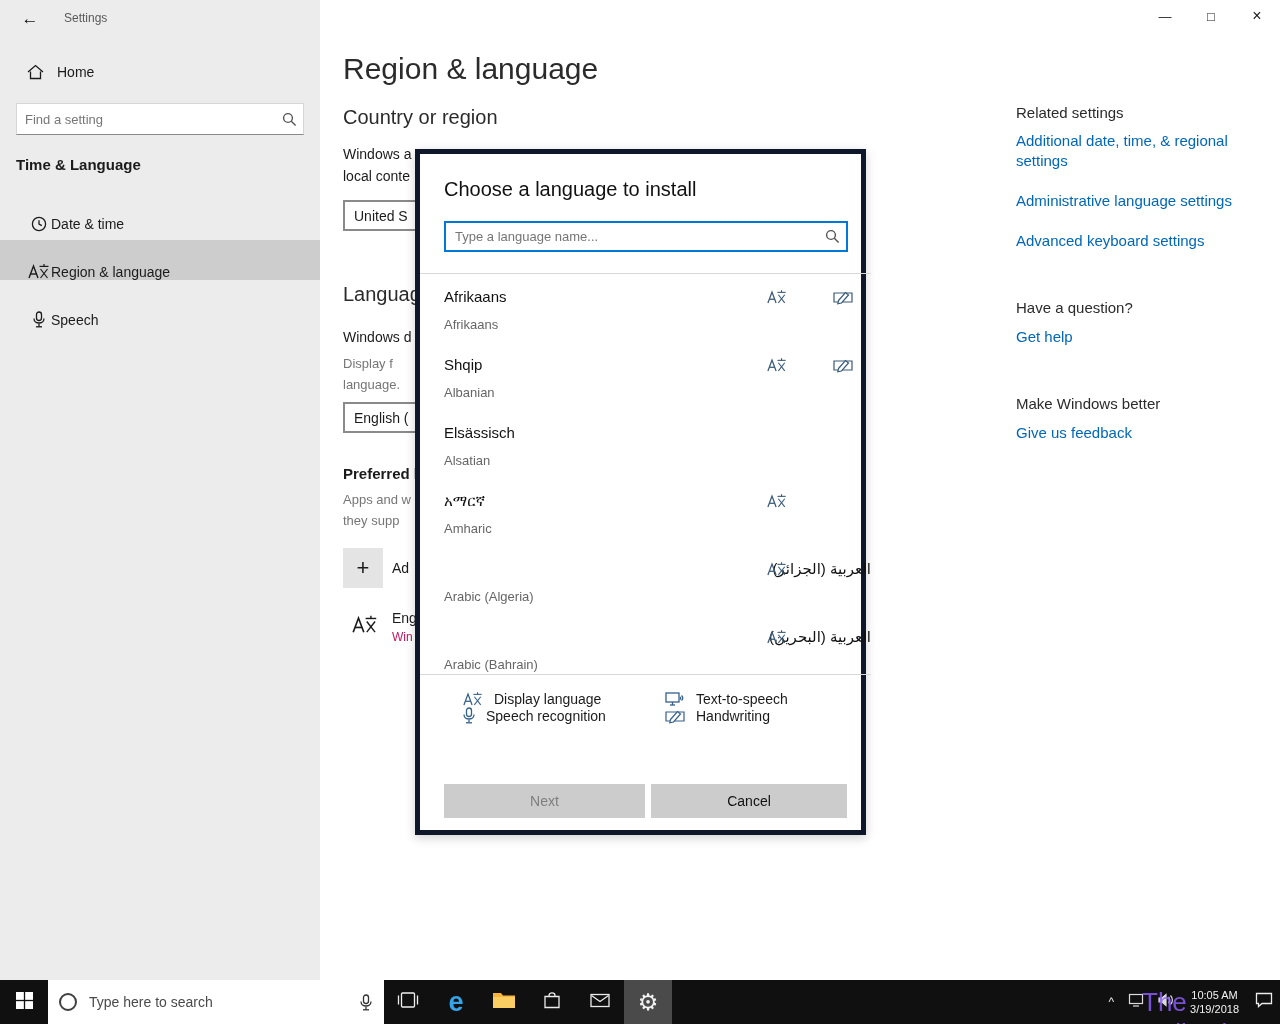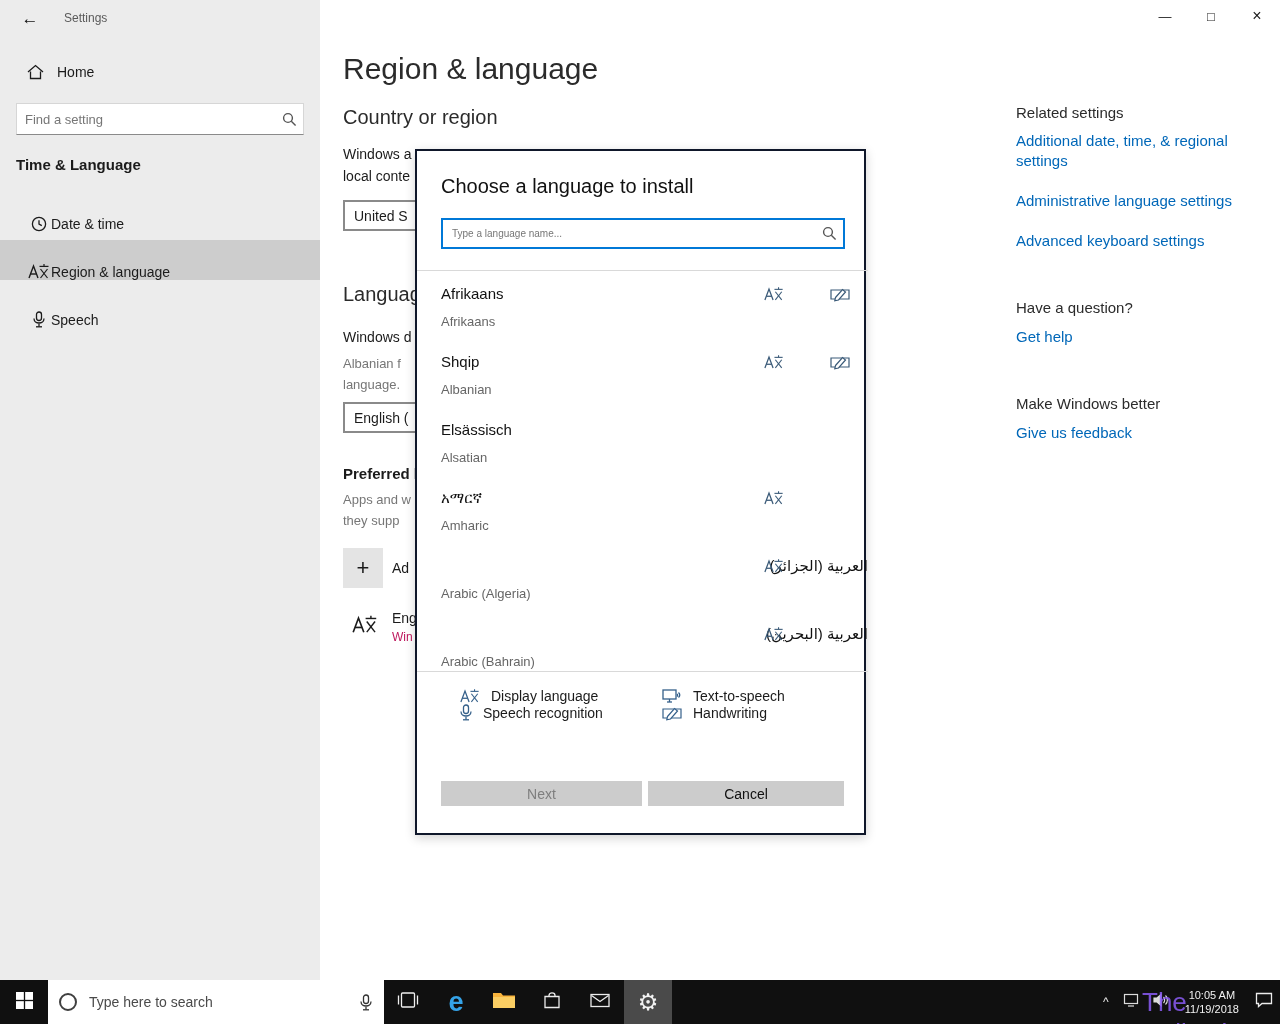--- a/index.html
+++ b/index.html
@@ -50,40 +50,40 @@
   .il-text { margin-left:14px; padding-top:10px; }
   .il-line1 { font-size:14px; color:#1b1b1b; }
   .il-line2 { font-size:12px; color:#be185d; margin-top:4px; }
 
   
   .rail-head { position:absolute; left:1016px; font-size:15px; color:#2b2b2b; }
   .rail-link { position:absolute; left:1016px; width:224px; font-size:15px; color:#0067b8; line-height:20px; cursor:pointer; }
 
   
   .dialog { position:absolute; left:415px; top:149px; width:451px; height:686px; background:#fff;
-            border:2px solid #0f172a; box-shadow:0 3px 10px rgba(0,0,0,.18); z-index:30; }
+            border:5px solid #0f172a; box-shadow:0 3px 10px rgba(0,0,0,.18); z-index:30; }
   .dlg-title { position:absolute; left:24px; top:24px; font-size:20px; font-weight:300; color:#111; }
   .dlg-search { position:absolute; left:24px; top:67px; width:404px; height:31px; border:2px solid #0078d7;
                 background:#fff; display:flex; align-items:center; }
-  .dlg-search input { flex:1; border:none; outline:none; font-size:10px; padding:0 9px; color:#333;
+  .dlg-search input { flex:1; border:none; outline:none; font-size:13px; padding:0 9px; color:#333;
                       font-family:inherit; background:transparent; }
   .dlg-search input::placeholder { color:#767676; }
   .dlg-search .mag { width:28px; color:#555; display:flex; justify-content:center; }
   .dlg-list { position:absolute; left:0; top:119px; width:451px; height:401px; border-top:1px solid #d9d9d9; overflow:hidden; }
   .lang-row { position:relative; height:68px; padding:13px 0 0 24px; cursor:pointer; }
   .lang-name { font-size:15px; color:#111; line-height:20px; }
   .lang-sub { font-size:13px; color:#666; line-height:18px; margin-top:9px; }
   .li-icon { position:absolute; top:15px; color:#3a5a78; }
   .li-icon.disp { right:84px; }
   .li-icon.hand { right:18px; }
   .dlg-legend { position:absolute; left:0; top:520px; width:451px; border-top:1px solid #d9d9d9;
                 padding:16px 0 0 43px; display:grid; grid-template-columns:202px auto; }
   .legend-item { display:flex; align-items:center; font-size:14px; color:#1b1b1b; }
   .legend-item .s-icon { color:#35608a; margin-right:11px; }
-  .dlg-btn { position:absolute; top:630px; height:25px; border:none; font-size:14px; font-family:inherit; cursor:pointer; }
+  .dlg-btn { position:absolute; top:630px; height:34px; border:none; font-size:14px; font-family:inherit; cursor:pointer; }
   .btn-next { left:24px; width:201px; background:#cccccc; color:#7e7e7e; }
   .btn-cancel { left:231px; width:196px; background:#cccccc; color:#111; }
 
   
   .taskbar { position:absolute; left:0; top:980px; width:1280px; height:44px; background:#101010; display:flex; align-items:stretch; }
   .tb-start { width:48px; display:flex; align-items:center; justify-content:center; cursor:pointer; }
   .tb-search { width:336px; background:#fff; display:flex; align-items:center; cursor:text; }
   .tb-search .ring { margin-left:10px; display:flex; }
   .tb-search .tb-ph { margin-left:11px; font-size:14px; color:#4a4a4a; flex:1; }
   .tb-search .tb-mic { margin-right:12px; color:#333; display:flex; }
@@ -186,21 +186,21 @@
   <h1 class="page-title">Region &amp; language</h1>
   <h2 class="sub-heading" style="top:106px">Country or region</h2>
   <div class="body-text" style="top:146px">Windows a</div>
   <div class="body-text" style="top:168px">local conte</div>
   <div class="combo" style="top:200px">
       <span>United S</span>
     </div>
 
   <h2 class="sub-heading" style="top:283px">Languag</h2>
   <div class="body-text" style="top:329px">Windows d</div>
-  <div class="gray-text" style="top:356px">Albanian f</div>
+  <div class="gray-text" style="top:356px">Display f</div>
   <div class="gray-text" style="top:377px">language.</div>
   <div class="combo" style="top:402px">
       <span>English (</span>
     </div>
 
   <div class="body-text" style="top:465px; font-size:15px;font-weight:bold;">Preferred l</div>
   <div class="gray-text" style="top:492px">Apps and w</div>
   <div class="gray-text" style="top:513px">they supp</div>
 
   <div class="add-lang">
@@ -506,21 +506,21 @@
         <span>
           <svg width="16" height="14" viewBox="0 0 16 14" fill="none" stroke="#dcdcdc" stroke-width="1.2">
               <path d="M1 5 H4 L8 1.5 V12.5 L4 9 H1 Z" fill="#dcdcdc"></path>
               <path d="M10.5 4 C12 5.5 12 8.5 10.5 10"></path>
               <path d="M12.5 2.5 C15 4.8 15 9.2 12.5 11.5"></path>
             </svg>
         </span>
       </div>
       <div class="tb-clock">
         <div>10:05 AM</div>
-        <div>11/19/2018</div>
+        <div>3/19/2018</div>
       </div>
       <div class="tray-item">
         <span>
           <svg width="18" height="16" viewBox="0 0 18 16" fill="none" stroke="#ececec" stroke-width="1.3">
               <path d="M1.5 1.5 H16.5 V11.5 H7 L3.5 14.5 V11.5 H1.5 Z"></path>
             </svg>
         </span>
       </div>
     </div>
   </div>

